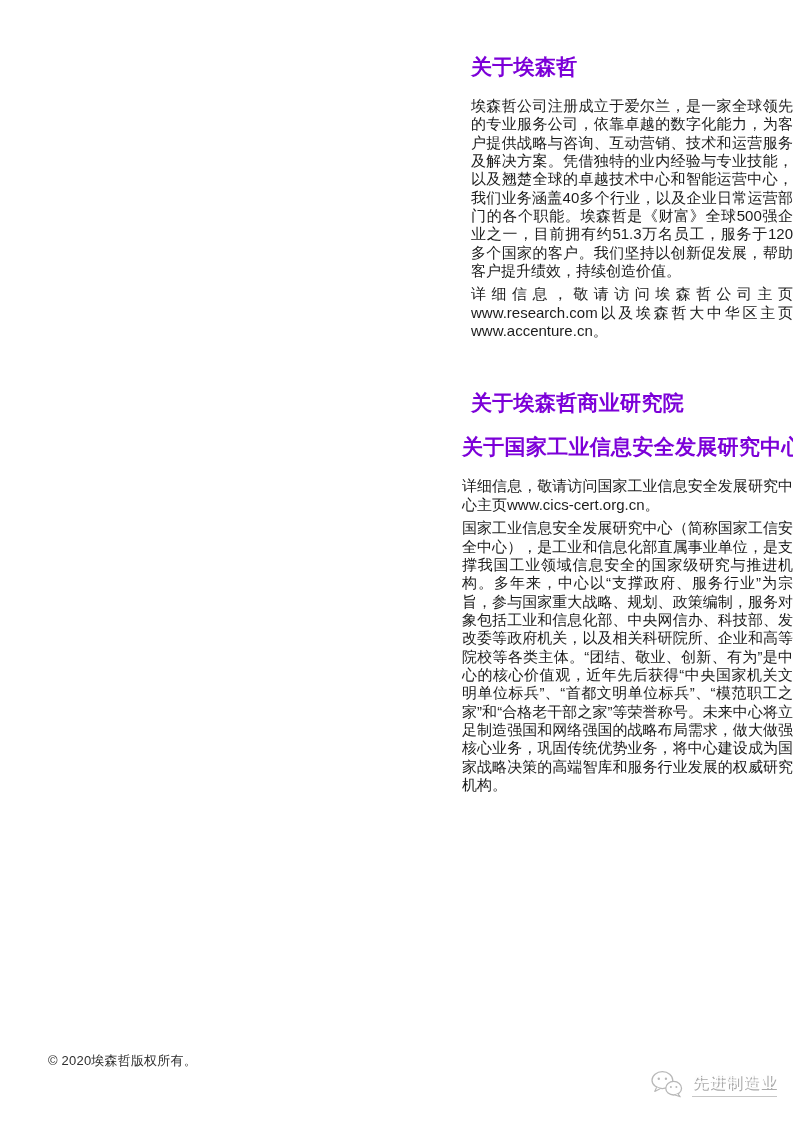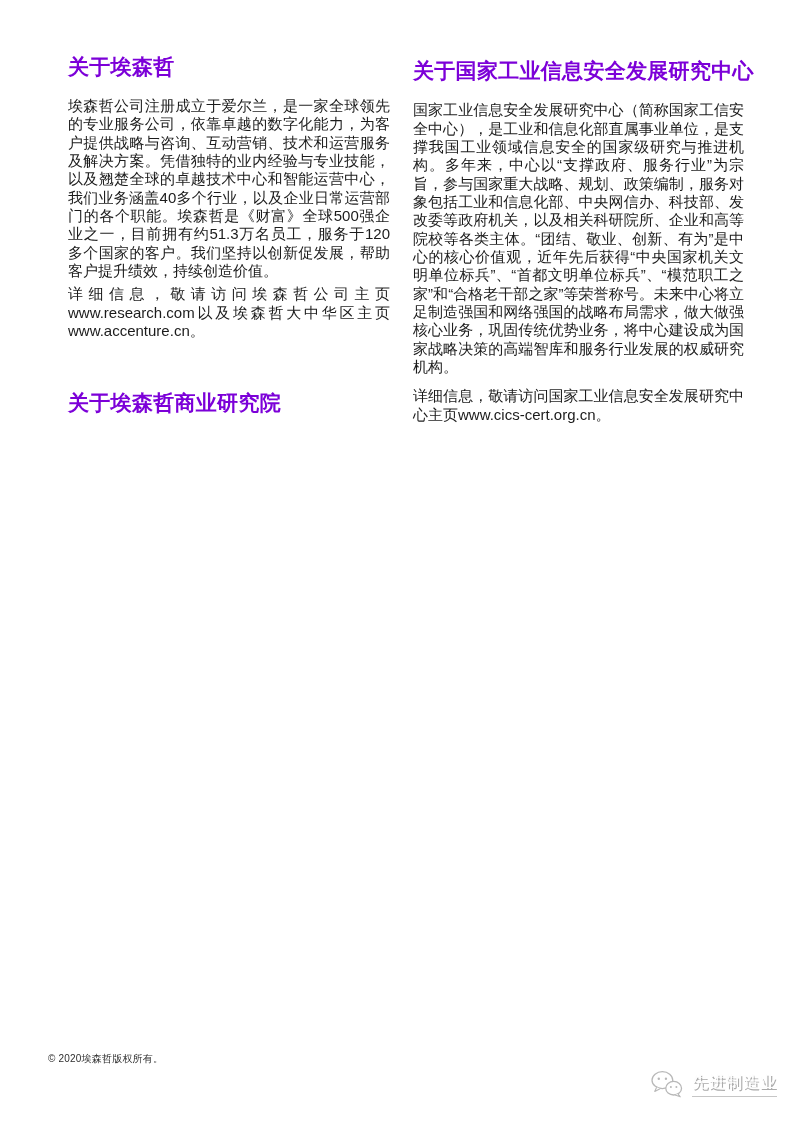--- a/index.html
+++ b/index.html
@@ -11,22 +11,23 @@
   .page{
     position:relative;
     width:793px;height:1122px;
     background:#ffffff;
     margin:0 auto;
     font-family:"Liberation Sans","DejaVu Sans",sans-serif;
     overflow:hidden;
   }
   .columns{
     display:flex;
-    align-items:center;
+    align-items:flex-end;
     padding:53px 0 0 68px;
+    flex-direction:column;
   }
   .col-left{width:322px;}
   .col-right{width:331px;margin-left:23px;}
   h2.section-heading{
     margin:0 0 17px 0;
     font-size:21px;
     line-height:27px;
     font-weight:700;
     color:var(--heading-color);
     letter-spacing:0.3px;
@@ -38,21 +39,21 @@
     line-height:18.35px;
     color:var(--body-color);
     text-align:justify;
   }
   p.para-gap-lg{margin-top:11px;}
   .section-gap{margin-top:49px;display:block;}
   .footer-copyright{
     position:absolute;
     left:48px;
     top:1052px;
-    font-size:10px;
+    font-size:13px;
     letter-spacing:0.2px;
     color:#2e2e2e;
   }
   .watermark{
     position:absolute;
     top:1070px;
     right:16px;
     display:flex;
     align-items:center;
     gap:9px;
@@ -86,22 +87,22 @@
       <section class="section-gap">
         <h2 class="section-heading">关于埃森哲商业研究院</h2>
       </section>
 
     </div>
 
     <div class="col-right">
 
       <section>
         <h2 class="section-heading">关于国家工业信息安全发展研究中心</h2>
+        <p class="body-text para-gap-lg">详细信息，敬请访问国家工业信息安全发展研究中心主页www.cics-cert.org.cn。</p>
         <p class="body-text">国家工业信息安全发展研究中心（简称国家工信安全中心），是工业和信息化部直属事业单位，是支撑我国工业领域信息安全的国家级研究与推进机构。多年来，中心以“支撑政府、服务行业”为宗旨，参与国家重大战略、规划、政策编制，服务对象包括工业和信息化部、中央网信办、科技部、发改委等政府机关，以及相关科研院所、企业和高等院校等各类主体。“团结、敬业、创新、有为”是中心的核心价值观，近年先后获得“中央国家机关文明单位标兵”、“首都文明单位标兵”、“模范职工之家”和“合格老干部之家”等荣誉称号。未来中心将立足制造强国和网络强国的战略布局需求，做大做强核心业务，巩固传统优势业务，将中心建设成为国家战略决策的高端智库和服务行业发展的权威研究机构。</p>
-        <p class="body-text para-gap-lg">详细信息，敬请访问国家工业信息安全发展研究中心主页www.cics-cert.org.cn。</p>
       </section>
 
     </div>
 
   </div>
 
   <div class="footer-copyright">© 2020埃森哲版权所有。</div>
 
   <div class="watermark">
     <span>

